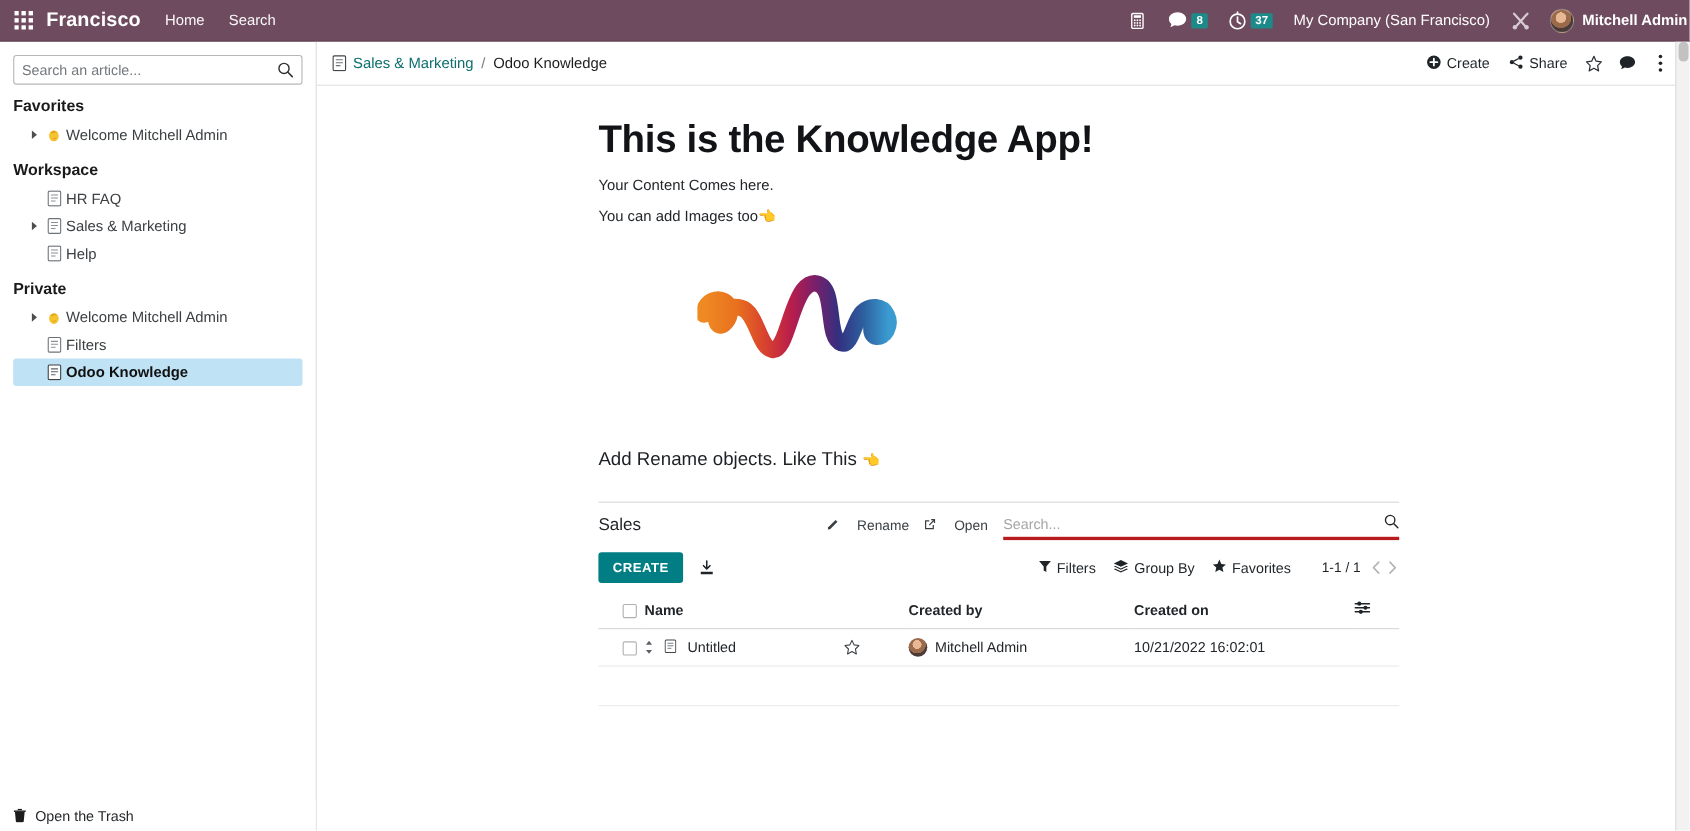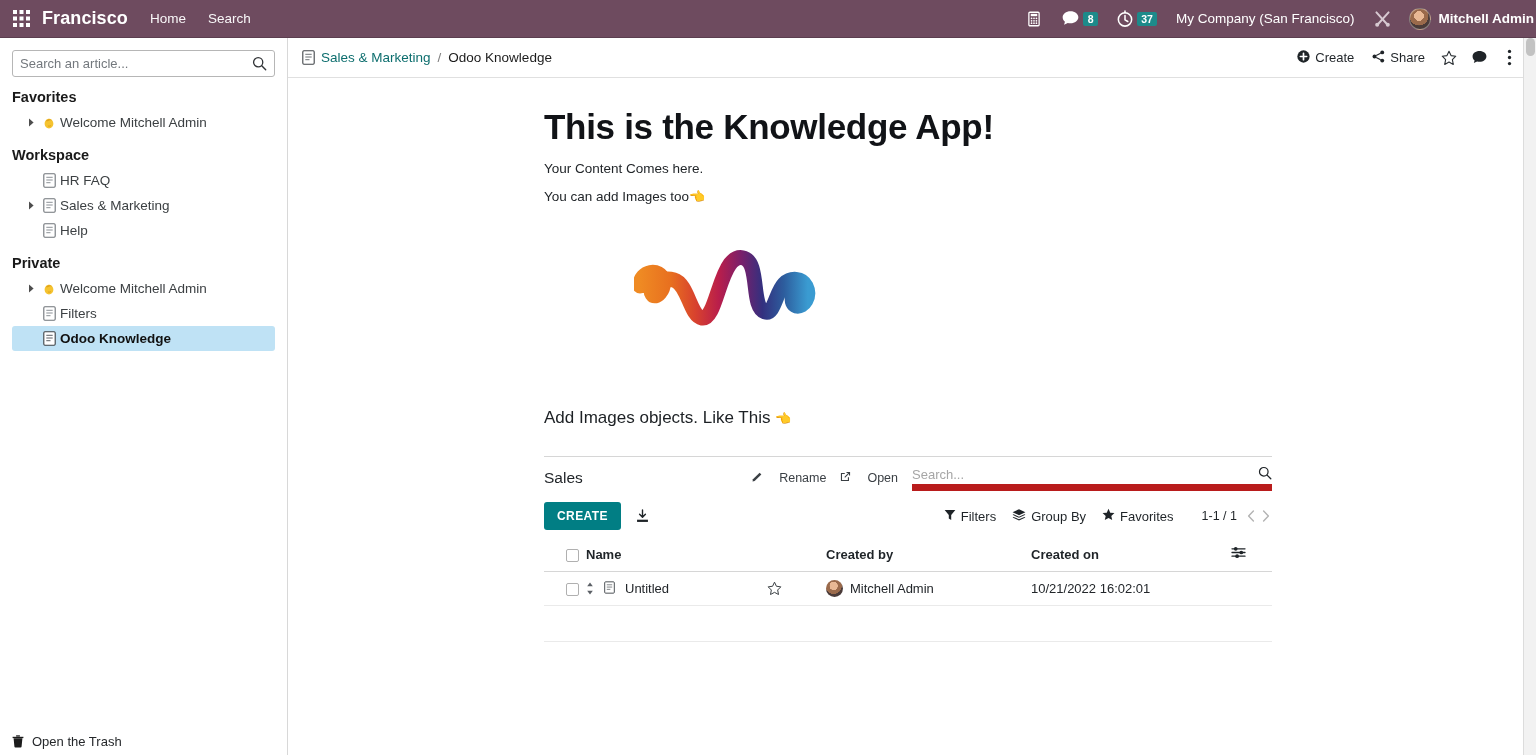--- a/index.html
+++ b/index.html
@@ -154,21 +154,21 @@
   
   .embed {
     margin-top: 28px; border-top: 1px solid #d6d6d6;
     width: 728px;
   }
   .embed-head { display: flex; align-items: center; height: 38px; padding-top: 4px; }
   .embed-title { font-size: 15.5px; color: #1e2226; }
   .embed-acts { margin-left: auto; display: flex; align-items: center; gap: 14px; margin-right: 14px; }
   .embed-act { display: flex; align-items: center; gap: 16px; font-size: 12.5px; color: #3a3f44; cursor: pointer; }
   .embed-search {
-    width: 360px; border-bottom: 7px solid #b91c1c;
+    width: 360px; border-bottom: 3px solid #b91c1c;
     display: flex; align-items: center; height: 26px;
   }
   .embed-search input {
     flex: 1; border: none; outline: none; background: transparent;
     font-size: 13px; font-family: inherit; color: #2b2f33;
   }
   .embed-search input::placeholder { color: #a6a6a6; }
 
   .embed-ctrl { display: flex; align-items: center; height: 42px; }
   .create-btn {
@@ -534,21 +534,21 @@
             </linearGradient>
           </defs>
           <path d="M6 40 C6 24 26 22 29 34 C31 44 22 54 18 48 C14 42 26 30 40 34
                    C54 38 56 70 68 72 C80 74 84 34 96 18 C104 8 114 10 118 22
                    C123 38 120 62 131 66 C140 69 142 46 150 38 C157 31 168 32 172 40
                    C177 50 170 62 162 60 C156 58 157 46 166 44" fill="none" stroke="url(#wg)" stroke-width="15" stroke-linecap="round" stroke-linejoin="round"></path>
         </svg>
       </div>
 
       <div class="doc-dynamic">
-        <span>Add Images objects. Like This</span>
+        <span>Add Rename objects. Like This</span>
         <span class="hand-emoji">👈</span>
       </div>
 
       <div class="embed">
         <div class="embed-head">
           <div class="embed-title">Sales</div>
           <div class="embed-acts">
             <div class="embed-act">
               <span>
                 <svg width="11" height="11" viewBox="0 0 12 12">

